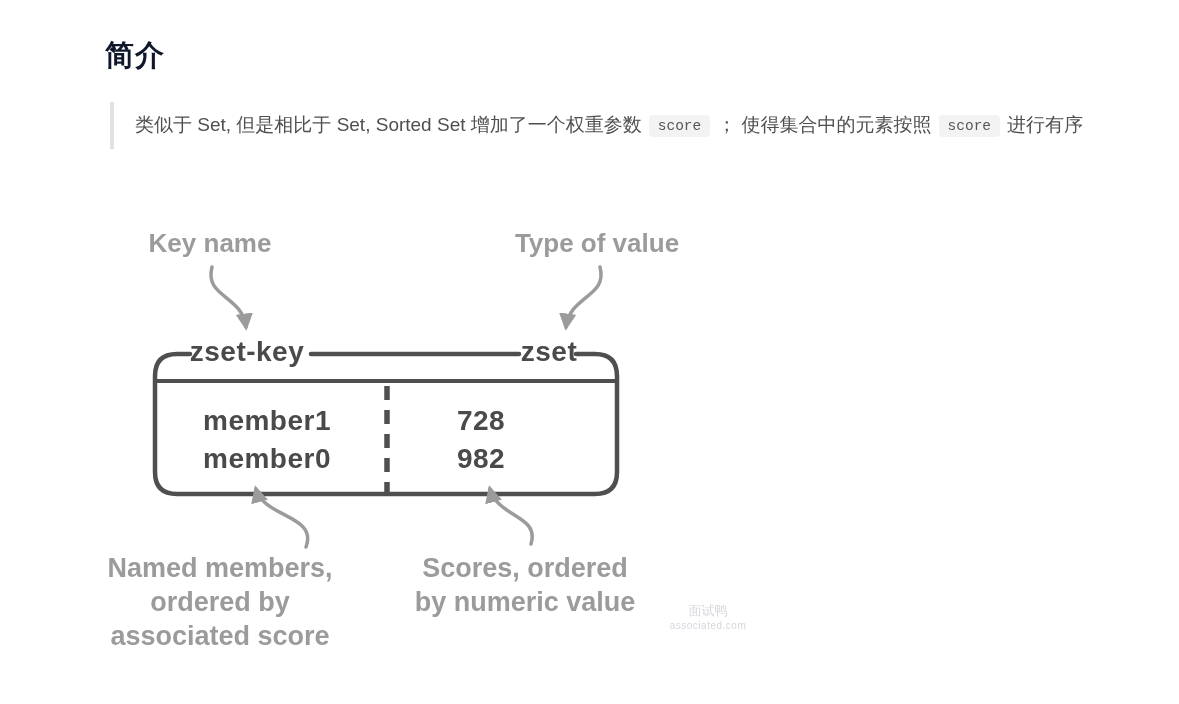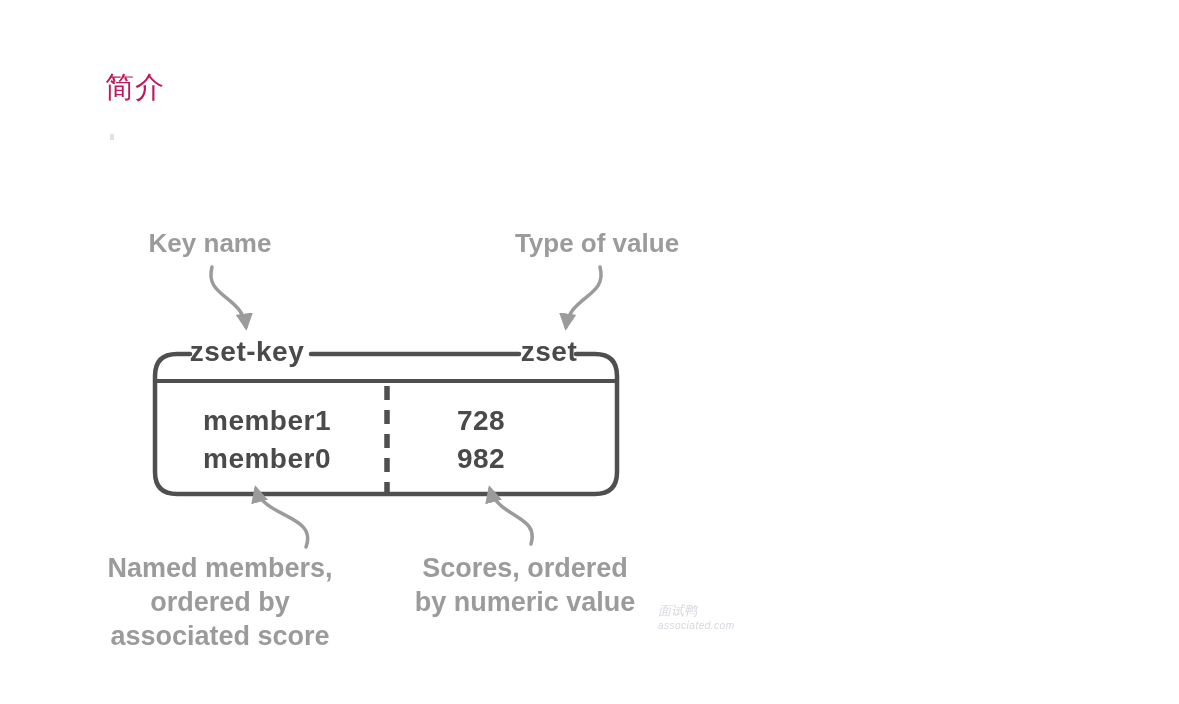--- a/index.html
+++ b/index.html
@@ -6,25 +6,24 @@
   html, body { width: 1179px; height: 704px; }
   body {
     background: #ffffff;
     font-family: "Liberation Sans", sans-serif;
     position: relative;
     overflow: hidden;
   }
   .content { padding: 36px 0 0 105px; }
   h1.page-title {
     font-size: 29px;
-    font-weight: 400;
-    color: #be185d;
+    font-weight: 700;
+    color: #0f172a;
     letter-spacing: 1px;
     margin-bottom: 26px;
-    margin-top: 32px;
   }
   blockquote.intro-quote {
     border-left: 4px solid #e2e2e2;
     padding: 3px 0 3px 21px;
     margin-left: 5px;
   }
   .qline {
     font-size: 19px;
     line-height: 40px;
     color: #4f4f4f;
@@ -54,36 +53,36 @@
     font-weight: 700;
   }
   .diag-label { font-size: 26px; }
   .diag-cell  { font-size: 28px; letter-spacing: 0.5px; }
   .diag-note  { font-size: 27px; }
   .watermark {
     position: absolute;
     left: 658px;
     top: 603px;
     width: 100px;
-    text-align: left;
+    text-align: center;
     color: #d6d6dd;
     user-select: none;
-    font-style: italic;
   }
   .watermark .wm1 { font-size: 13px; line-height: 16px; }
   .watermark .wm2 { font-size: 10px; line-height: 14px; letter-spacing: 0.5px; }
 </style>
 </head>
 <body>
 
 <div class="content">
 
   <h1 class="page-title">简介</h1>
 
   <blockquote class="intro-quote">
+    <p class="qline"><span>类似于 Set, 但是相比于 Set, Sorted Set 增加了一个权重参数</span><code>score</code><span>；  使得集合中的元素按照</span><code>score</code><span>进行有序</span></p>
   </blockquote>
 
 </div>
 
 <div class="diagram">
   <svg width="600" height="445" viewBox="0 0 600 445">
     <defs>
       <marker id="ah" viewBox="0 0 10 10" refX="7" refY="5" markerWidth="5.5" markerHeight="5.5" orient="auto">
         <path d="M0,0.5 L9,5 L0,9.5 Z" fill="#9b9b9b"></path>
       </marker>

